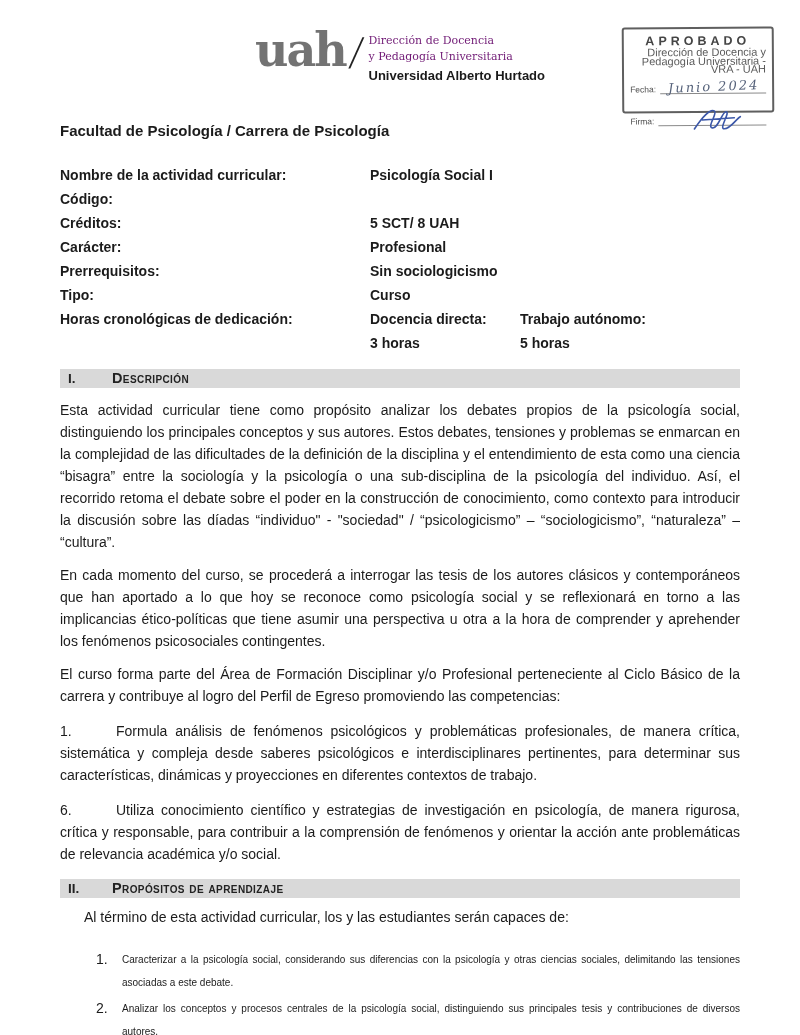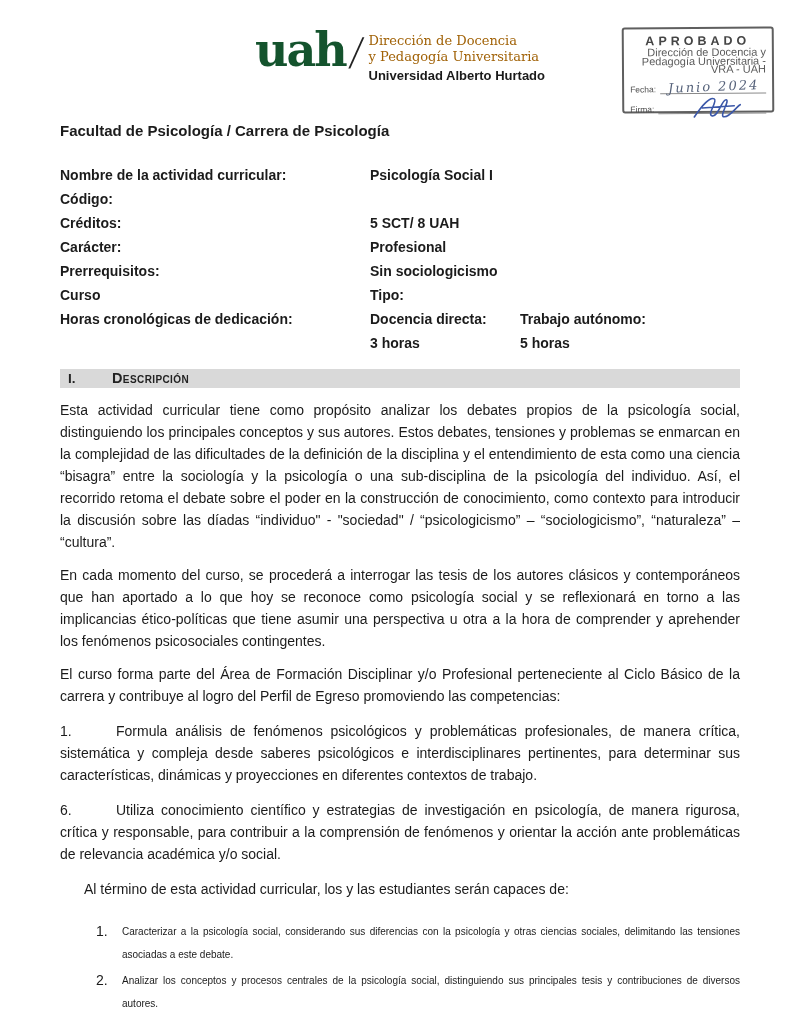--- a/index.html
+++ b/index.html
@@ -4,36 +4,36 @@
 <style>
   html,body{margin:0;padding:0;}
   body{
     width:800px;height:1035px;background:#ffffff;position:relative;
     font-family:"Liberation Sans",sans-serif;color:#1b1b1b;overflow:hidden;
   }
   .content{padding:0 60px;position:relative;}
 
   
   .logo-row{display:flex;justify-content:center;align-items:flex-start;padding-top:30px;height:60px;}
-  .uah-mark{font-family:"DejaVu Serif",serif;font-weight:bold;font-size:46px;line-height:40px;letter-spacing:-2px;color:#14532d;}
+  .uah-mark{font-family:"DejaVu Serif",serif;font-weight:bold;font-size:46px;line-height:40px;letter-spacing:-2px;color:#737373;}
   .uah-slash{font-family:"DejaVu Sans",sans-serif;font-weight:300;font-size:38px;line-height:44px;color:#222;margin:0 6px 0 4px;transform:skewX(-8deg);}
   .logo-text{display:flex;flex-direction:column;justify-content:flex-start;padding-top:3px;}
-  .logo-line-serif{font-family:"DejaVu Serif",serif;font-size:13px;line-height:16px;color:#a16207;}
+  .logo-line-serif{font-family:"DejaVu Serif",serif;font-size:11px;line-height:16px;color:#701a75;}
   .logo-line-bold{font-family:"Liberation Sans",sans-serif;font-weight:bold;font-size:13px;line-height:15px;color:#1a1a1a;margin-top:3px;}
 
   
   .stamp{
     position:absolute;left:622px;top:27px;width:152px;height:86px;
     border:2px solid #5f5f5f;border-radius:3px;background:rgba(255,255,255,.85);
     padding:5px 6px 4px 6px;box-sizing:border-box;transform:rotate(-.4deg);
   }
   .stamp-title{text-align:center;font-size:12.5px;letter-spacing:4px;color:#454545;font-weight:600;}
   .stamp-sub{text-align:right;font-size:11px;color:#5a5a5a;line-height:8.5px;}
   .stamp-row{display:flex;align-items:flex-end;margin-top:7px;position:relative;}
-  .stamp-row.firma{margin-top:7px;justify-content:center;}
+  .stamp-row.firma{margin-top:19px;justify-content:center;}
   .stamp-label{font-size:8.5px;color:#4c4c4c;margin-right:4px;}
   .stamp-line{flex:1;border-bottom:1px solid #8a8a8a;height:12px;position:relative;}
   .stamp-hand{
     position:absolute;left:8px;bottom:-1px;font-family:"DejaVu Serif",serif;font-style:italic;
     font-size:13px;color:#56627a;transform:rotate(-2deg);white-space:nowrap;letter-spacing:2px;
   }
   .sig-svg{position:absolute;left:30px;bottom:-8px;}
 
   
   .doc-title{text-align:left;font-weight:bold;font-size:15px;margin-top:32px;}
@@ -111,22 +111,22 @@
     <span></span>
 
     <span>Carácter:</span>
     <span>Profesional</span>
     <span></span>
 
     <span>Prerrequisitos:</span>
     <span>Sin sociologicismo</span>
     <span></span>
 
+    <span>Tipo:</span>
     <span>Curso</span>
-    <span>Tipo:</span>
     <span></span>
 
     <span>Horas cronológicas de dedicación:</span>
     <span>Docencia directa:</span>
     <span>Trabajo autónomo:</span>
 
     <span></span>
     <span>3 horas</span>
     <span>5 horas</span>
   </div>
@@ -136,20 +136,24 @@
     <span class="sec-head">Descripción</span>
   </div>
 
   <p class="body">Esta actividad curricular tiene como propósito analizar los debates propios de la psicología social, distinguiendo los principales conceptos y sus autores. Estos debates, tensiones y problemas se enmarcan en la complejidad de las dificultades de la definición de la disciplina y el entendimiento de esta como una ciencia “bisagra” entre la sociología y la psicología o una sub-disciplina de la psicología del individuo. Así, el recorrido retoma el debate sobre el poder en la construcción de conocimiento, como contexto para introducir la discusión sobre las díadas “individuo" - "sociedad" / “psicologicismo” – “sociologicismo”, “naturaleza” – “cultura”.</p>
   <p class="body">En cada momento del curso, se procederá a interrogar las tesis de los autores clásicos y contemporáneos que han aportado a lo que hoy se reconoce como psicología social y se reflexionará en torno a las implicancias ético-políticas que tiene asumir una perspectiva u otra a la hora de comprender y aprehender los fenómenos psicosociales contingentes.</p>
   <p class="body">El curso forma parte del Área de Formación Disciplinar y/o Profesional perteneciente al Ciclo Básico de la carrera y contribuye al logro del Perfil de Egreso promoviendo las competencias:</p>
 
   <p class="comp"><span class="cnum">1.</span><span>Formula análisis de fenómenos psicológicos y problemáticas profesionales, de manera crítica, sistemática y compleja desde saberes psicológicos e interdisciplinares pertinentes, para determinar sus características, dinámicas y proyecciones en diferentes contextos de trabajo.</span></p>
   <p class="comp"><span class="cnum">6.</span><span>Utiliza conocimiento científico y estrategias de investigación en psicología, de manera rigurosa, crítica y responsable, para contribuir a la comprensión de fenómenos y orientar la acción ante problemáticas de relevancia académica y/o social.</span></p>
 
+  <div class="section-bar">
+    <span class="sec-num">II.</span>
+    <span class="sec-head">Propósitos de aprendizaje</span>
+  </div>
 
   <div class="intro">Al término de esta actividad curricular, los y las estudiantes serán capaces de:</div>
 
   <ul class="objectives">
     <li>
       <span class="li-num">1.</span>
       <span class="li-text">Caracterizar a la psicología social, considerando sus diferencias con la psicología y otras ciencias sociales, delimitando las tensiones asociadas a este debate.</span>
     </li>
     <li>
       <span class="li-num">2.</span>

